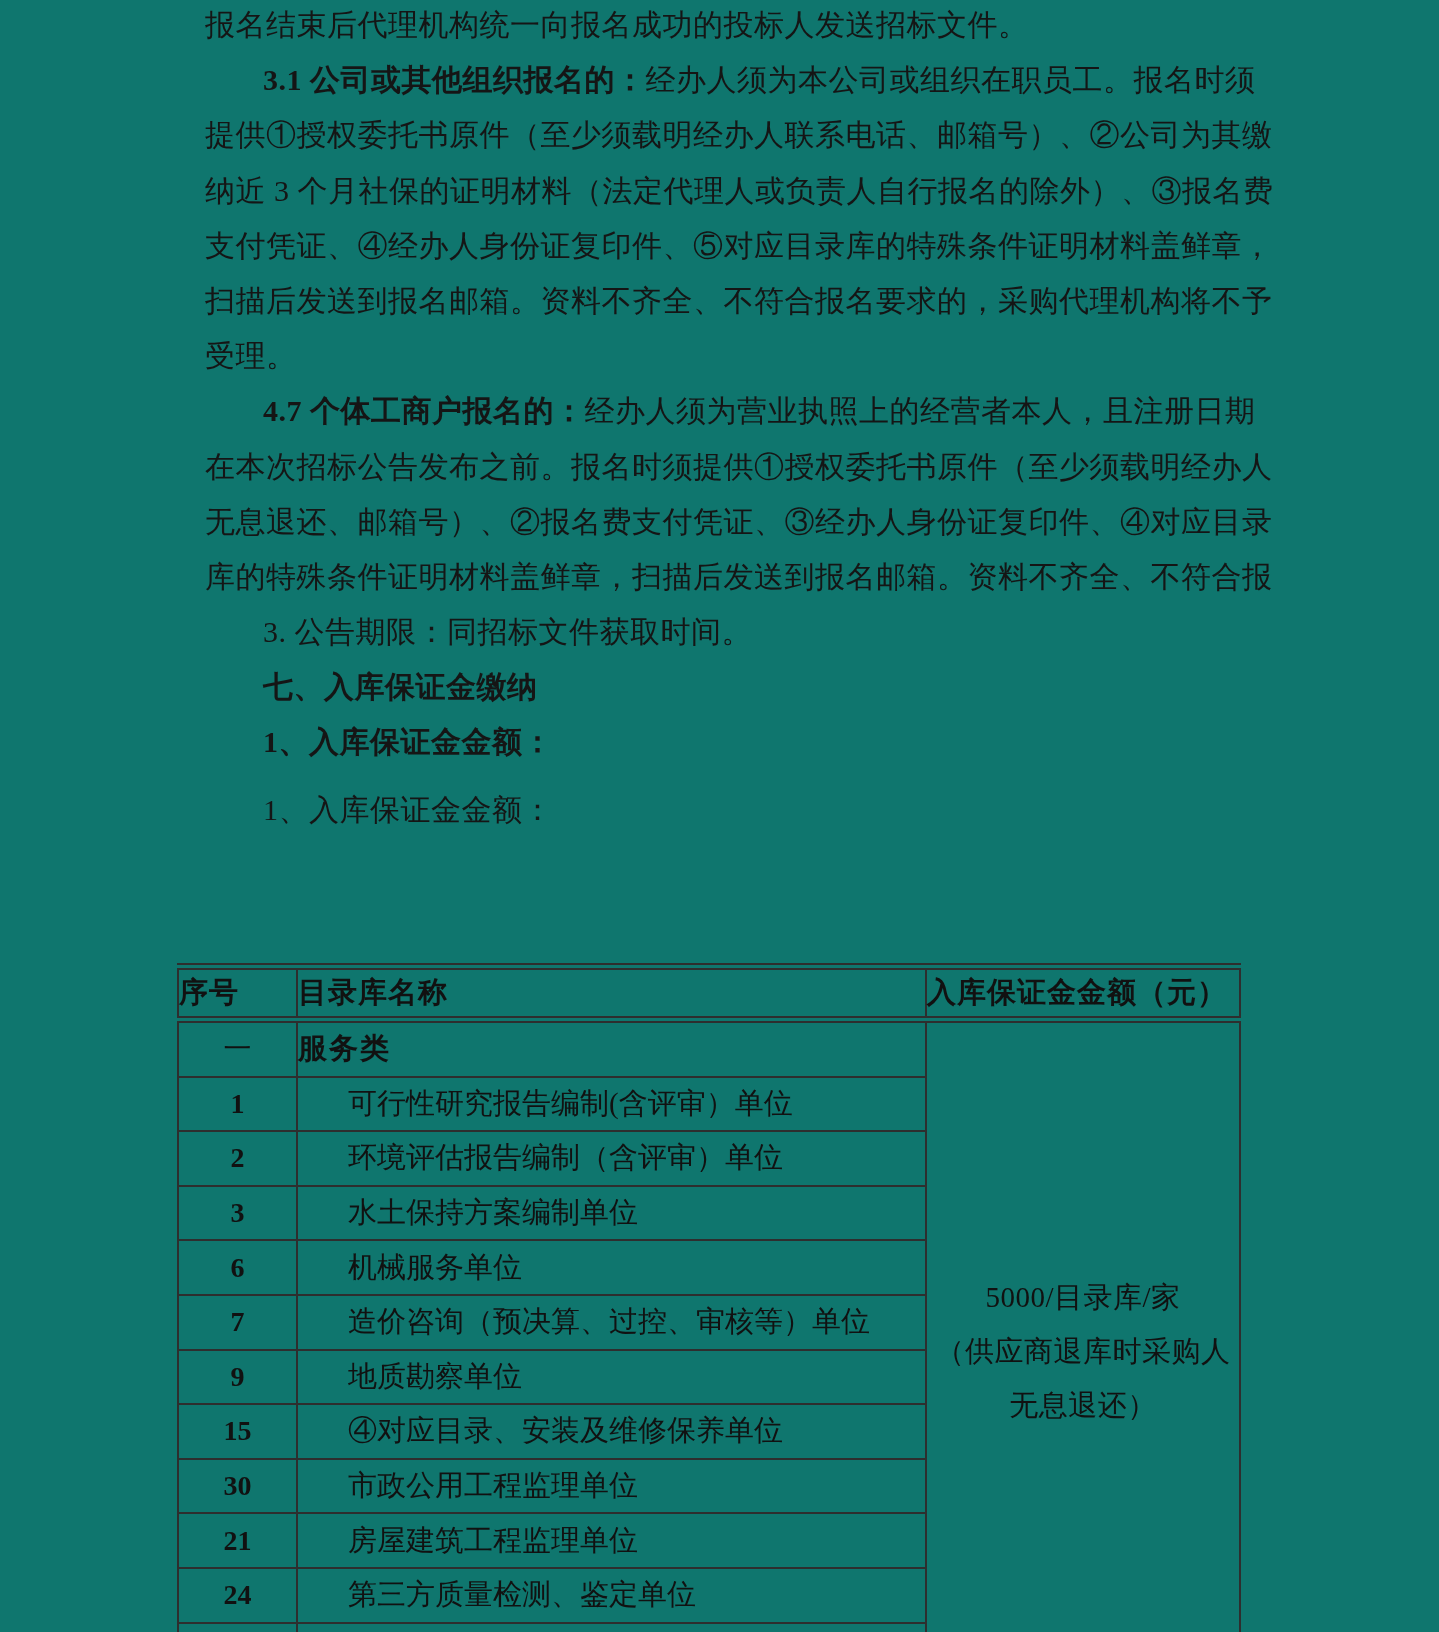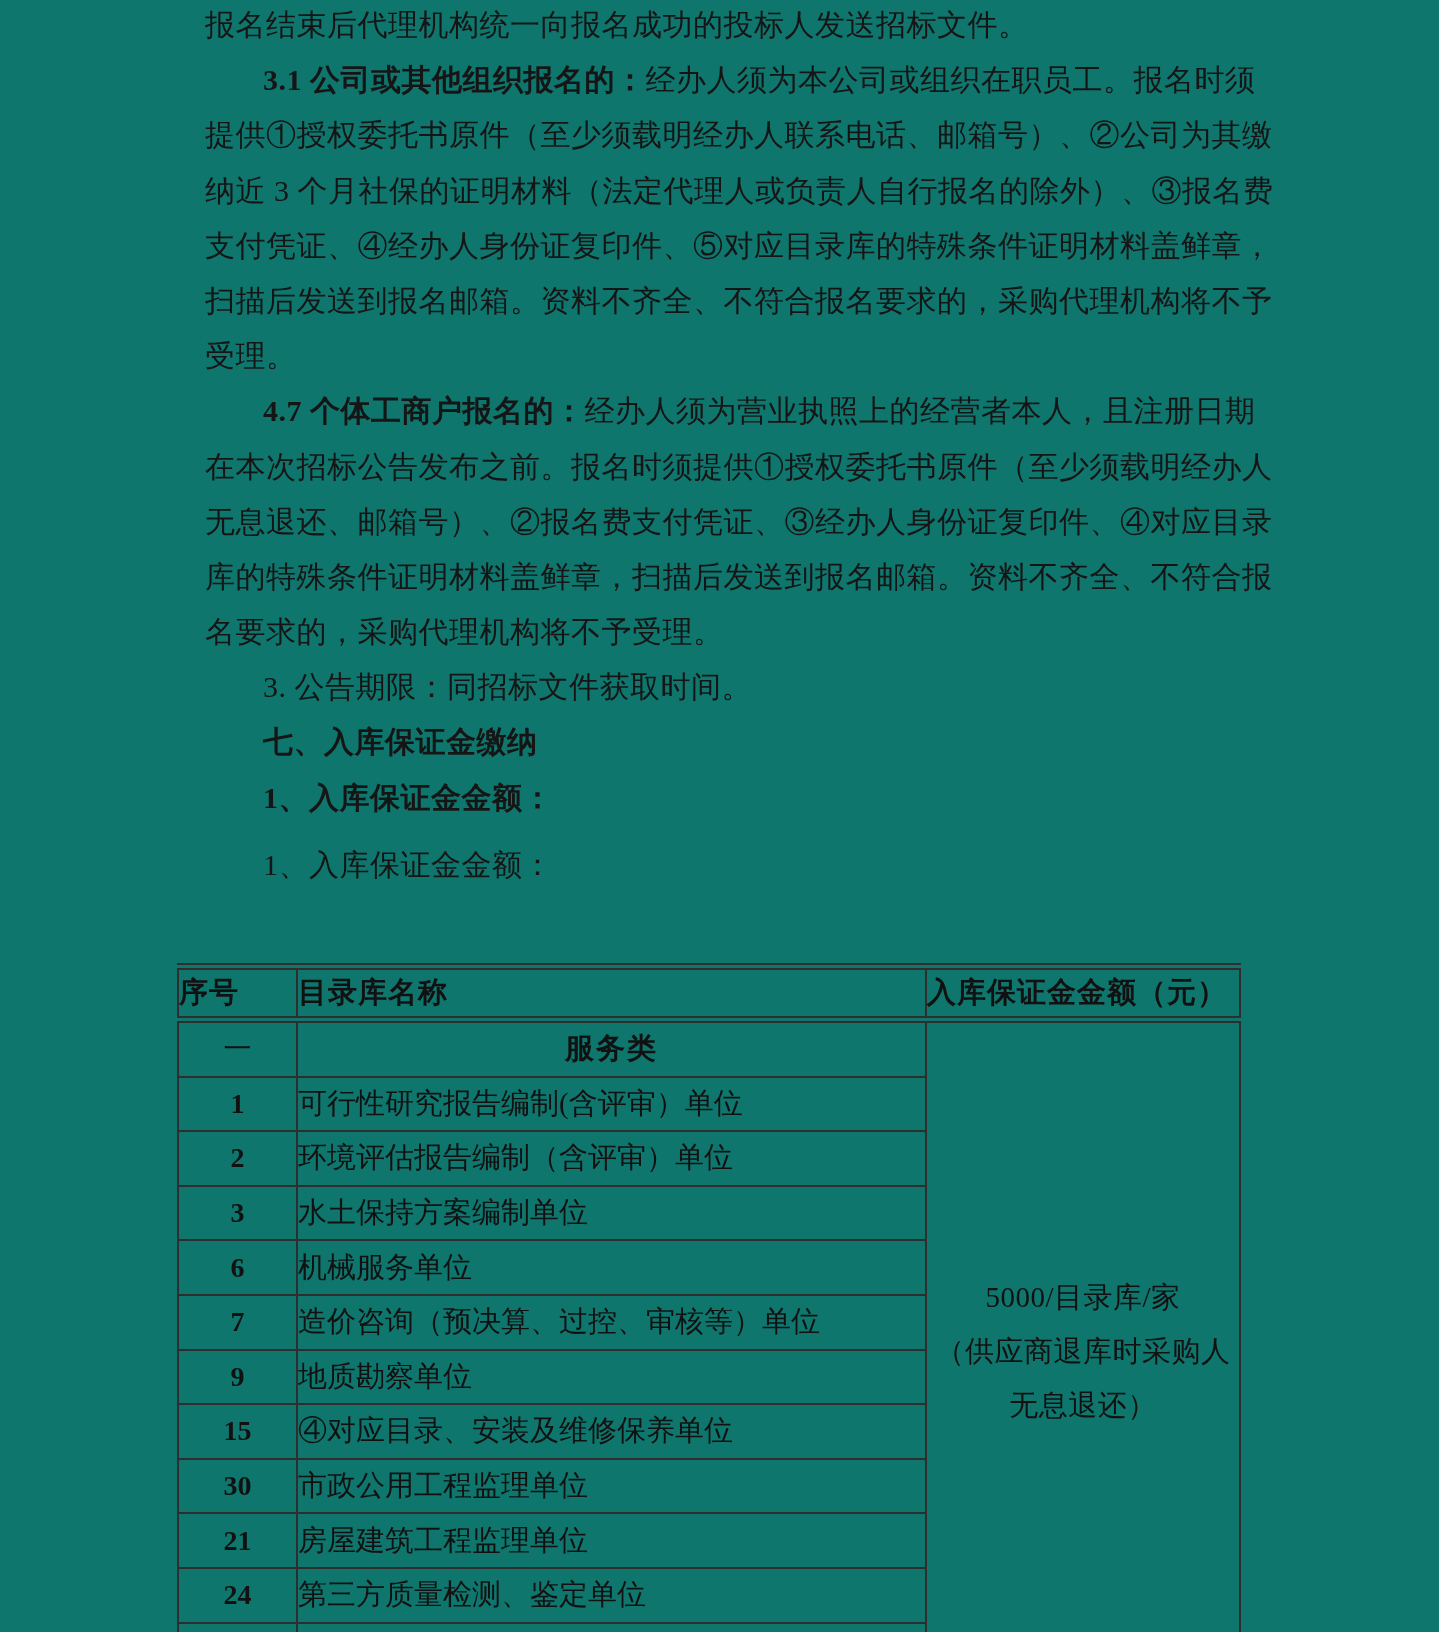--- a/index.html
+++ b/index.html
@@ -32,22 +32,22 @@
   .tbl th,.tbl td{border:2.5px solid #2e2e2e;padding:0;}
   .tbl thead th{
     height:46px;font-weight:bold;letter-spacing:1px;
     border-top:7px double #2e2e2e;
     border-bottom:7px double #2e2e2e;
     text-align:left;
   }
   .tbl tbody td{height:52.6px;}
   .tbl .no{text-align:center;font-weight:bold;font-size:28px;}
   .tbl .cat-no{font-weight:normal;}
-  .tbl .name{text-align:left;}
-  .tbl .cat-name{padding-left:0;text-align:center;font-weight:bold;letter-spacing:2px;}
+  .tbl .name{padding-left:50px;text-align:left;}
+  .tbl .cat-name{padding-left:0;font-weight:bold;letter-spacing:2px;}
   .tbl .amount{
     text-align:center;vertical-align:middle;
     line-height:54px;font-size:29px;letter-spacing:0.5px;
   }
   .tbl .partial td{height:55px;}
 </style>
 </head>
 <body>
 
 <div class="page">
@@ -69,21 +69,20 @@
   <div class="line"><span class="b"></span><span class="r">受理。</span></div>
 
   <div class="line ind"><span class="b">4.7 个体工商户报名的：</span><span class="r">经办人须为营业执照上的经营者本人，且注册日期</span></div>
 
   <div class="line"><span class="b"></span><span class="r">在本次招标公告发布之前。报名时须提供①授权委托书原件（至少须载明经办人</span></div>
 
   <div class="line"><span class="b"></span><span class="r">无息退还、邮箱号）、②报名费支付凭证、③经办人身份证复印件、④对应目录</span></div>
 
   <div class="line"><span class="b"></span><span class="r">库的特殊条件证明材料盖鲜章，扫描后发送到报名邮箱。资料不齐全、不符合报</span></div>
 
-  <div class="line"><span class="b"></span><span class="r">名要求的，采购代理机构将不予受理。</span></div>
 
   <div class="line ind"><span class="b"></span><span class="r">3. 公告期限：同招标文件获取时间。</span></div>
 
   <div class="line ind"><span class="b">七、入库保证金缴纳</span><span class="r"></span></div>
 
   <div class="line ind"><span class="b">1、入库保证金金额：</span><span class="r"></span></div>
 
   <div class="line ind gap"><span class="b"></span><span class="r">1、入库保证金金额：</span></div>
 </div>
 

